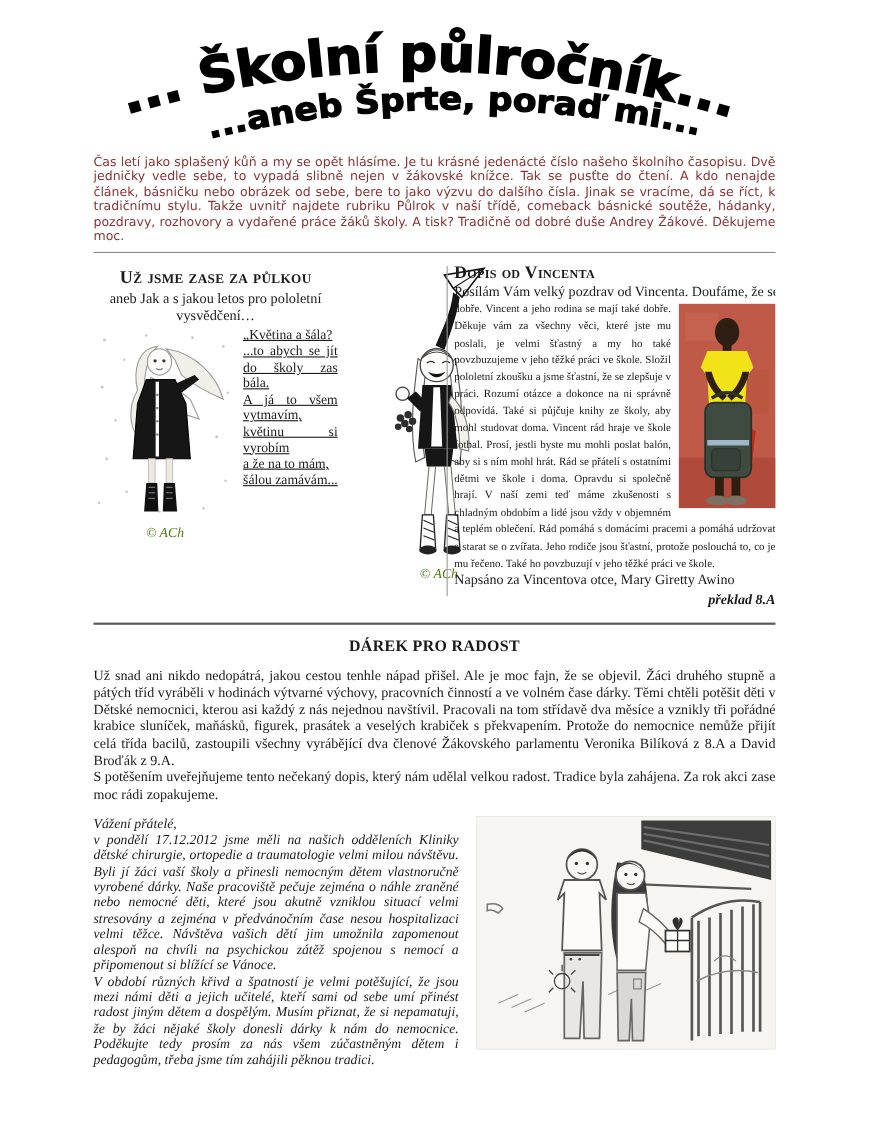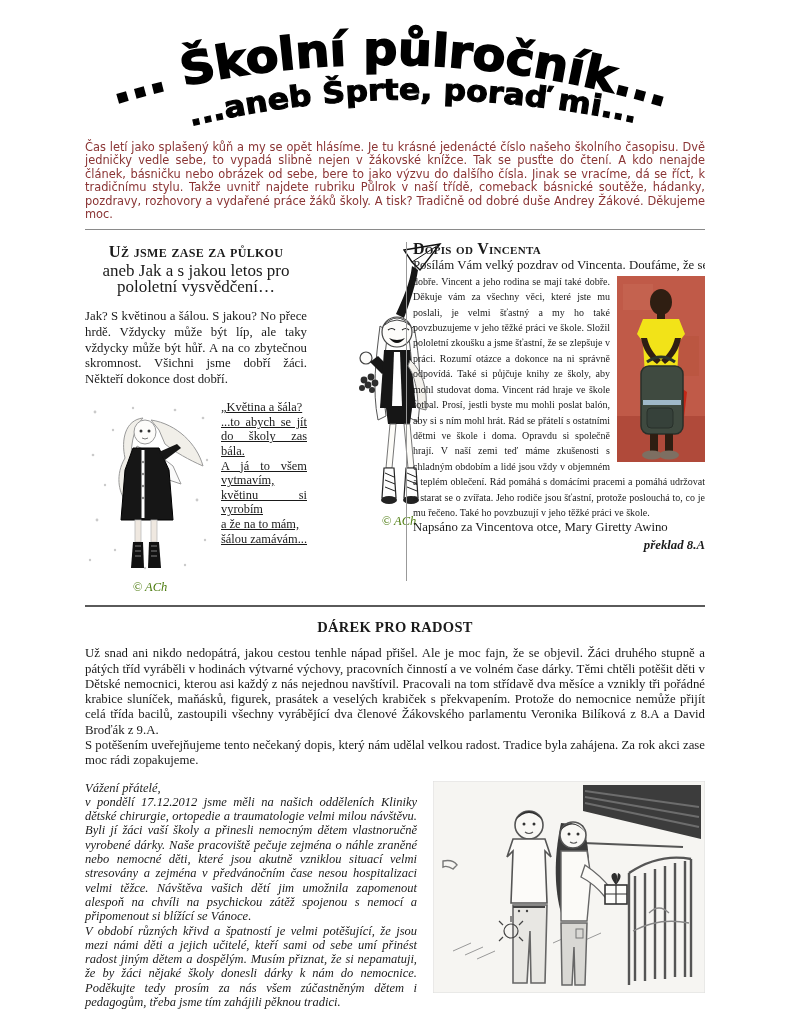--- a/index.html
+++ b/index.html
@@ -25,21 +25,21 @@
 
   
   .two-col{display:flex;margin-top:10px;min-height:316px;}
   .col-left{width:316px;display:flex;gap:45px;}
   .col-rule{width:1px;background:#999;margin:2px 6px 14px 5px;}
   .col-right{width:292px;}
 
   .left-main{width:222px;}
   .art-title{font-size:16.5px;font-weight:bold;font-variant:small-caps;letter-spacing:.3px;
              text-align:center;margin:2px 0 0 0;}
-  .art-sub{font-size:17px;text-align:center;line-height:16px;margin-top:1px;}
+  .art-sub{font-size:13px;text-align:center;line-height:16px;margin-top:1px;}
   .art-body{font-size:12.8px;line-height:15.6px;text-align:justify;margin-top:14px;}
 
   .figure-row{display:flex;margin-top:2px;text-decoration:underline;}
   .poem{width:86px;font-size:12.4px;line-height:14.6px;text-align:justify;margin-left:6px;}
   .caption{font-style:italic;color:#4d7c0f;font-size:12.5px;text-align:center;margin-top:2px;}
 
   .cheer-col{width:94px;margin-left:0;display:flex;flex-direction:column;align-items:center;}
 
   .right-title{font-size:16px;font-weight:bold;font-variant:small-caps;letter-spacing:.3px;margin:0;}
   .right-lead{font-size:12.8px;line-height:15.4px;white-space:nowrap;overflow:hidden;}
@@ -81,21 +81,20 @@
 
     <p class="intro">Čas letí jako splašený kůň a my se opět hlásíme. Je tu krásné jedenácté číslo našeho školního časopisu. Dvě jedničky vedle sebe, to vypadá slibně nejen v žákovské knížce. Tak se pusťte do čtení. A kdo nenajde článek, básničku nebo obrázek od sebe, bere to jako výzvu do dalšího čísla. Jinak se vracíme, dá se říct, k tradičnímu stylu. Takže uvnitř najdete rubriku Půlrok v naší třídě, comeback básnické soutěže, hádanky, pozdravy, rozhovory a vydařené práce žáků školy. A tisk? Tradičně od dobré duše Andrey Žákové. Děkujeme moc.</p>
     <hr class="rule-thin">
 
     <div class="two-col">
 
       <div class="col-left">
         <div class="left-main">
           <h2 class="art-title">Už jsme zase za půlkou</h2>
           <div class="art-sub">aneb Jak a s jakou letos pro pololetní vysvědčení…</div>
-          <p class="art-body">Jak? S květinou a šálou. S jakou? No přece hrdě. Vždycky může být líp, ale taky vždycky může být hůř. A na co zbytečnou skromnost. Všichni jsme dobří žáci. Někteří dokonce dost dobří.</p>
 
           <div class="figure-row">
 
             <svg width="130" height="178" viewBox="0 0 130 178">
               <rect width="130" height="178" fill="#fff"></rect>
               <g fill="#b9b9b9" opacity="0.75">
                 <circle cx="10" cy="12" r="1.4"></circle>
                   <circle cx="28" cy="30" r="1.2"></circle>
                   <circle cx="8" cy="55" r="1.3"></circle>
                 <circle cx="20" cy="85" r="1.2"></circle>

